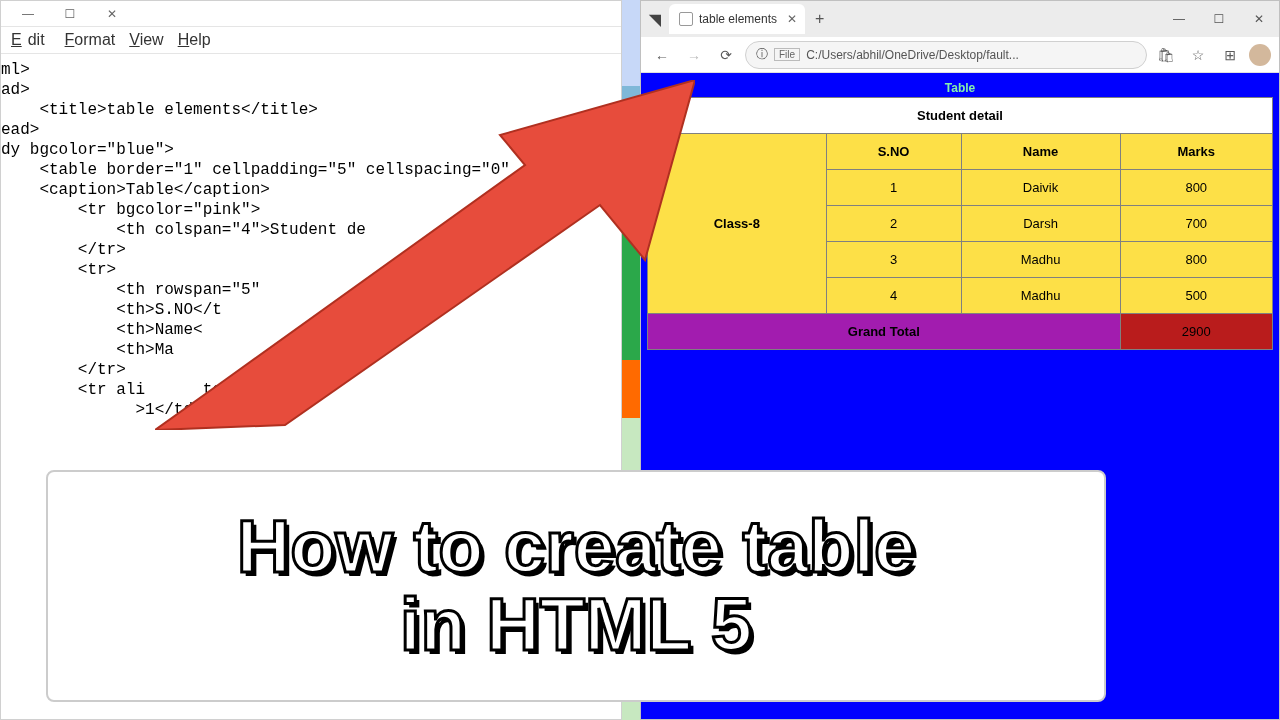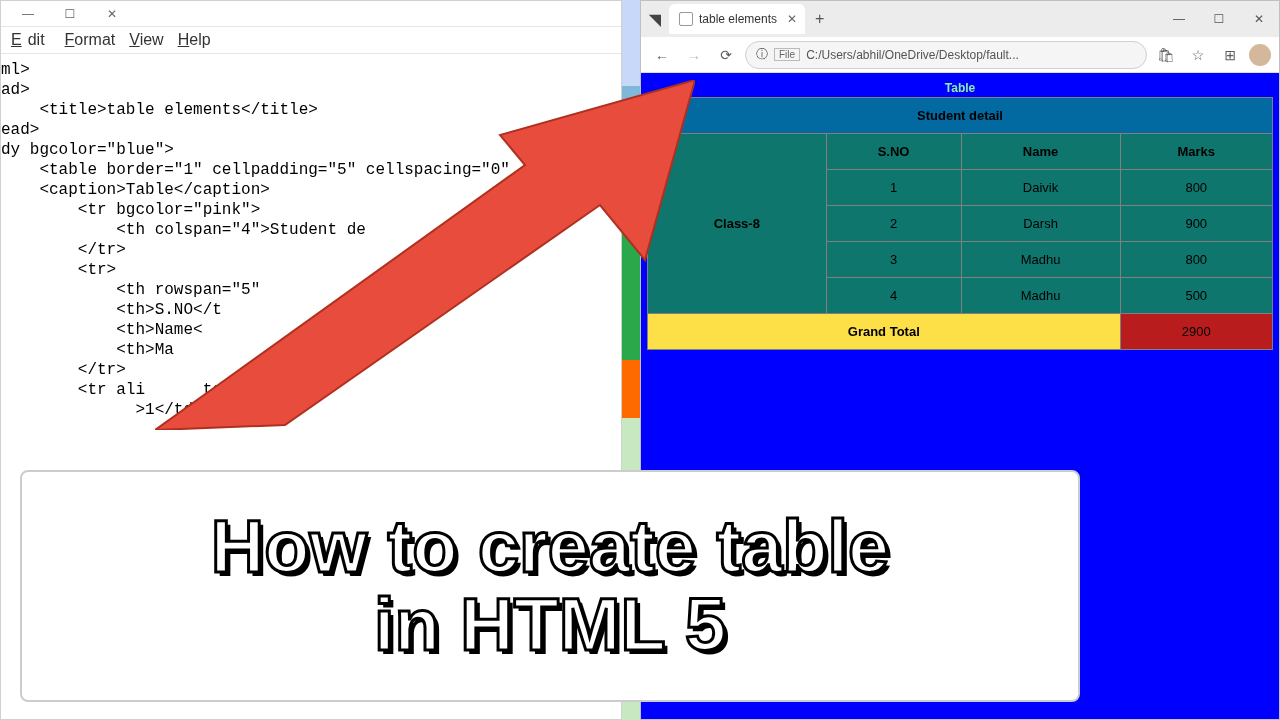--- a/index.html
+++ b/index.html
@@ -60,41 +60,41 @@
     background: #0000ff; height: calc(100% - 72px); padding: 6px;
   }
   .tbl-caption { color:#86efac; font-size:12px; text-align:center; padding:2px; font-weight:bold; }
   table.student {
     width: 100%; border-collapse: collapse; font-size: 13px;
     background: #ffff00;
   }
   table.student th, table.student td {
     border: 1px solid #808080; padding: 10px 6px; text-align: center;
   }
-  tr.pink th, tr.pink td { background: #0369a1; }
-  tr.yellow th, tr.yellow td { background: #0f766e; }
+  tr.pink th, tr.pink td { background: #ffffff; }
+  tr.yellow th, tr.yellow td { background: #fde047; }
   
   
   .divider { position:absolute; left:622px; top:0; width:18px; height:720px; }
   .divider div { width:100%; }
   .d1{height:12%;background:#c7d8f8;}
   .d2{height:18%;background:#7fb8d8;}
   .d3{height:20%;background:#2ba84a;}
   .d4{height:8%;background:#ff6a00;}
   .d5{height:42%;background:#c7e8c0;}
   
   
   .arrow {
     position: absolute; top: 80px; left: 155px; width: 540px; height: 350px;
     pointer-events: none;
   }
   
   
   .headline {
-    position: absolute; left: 20px; bottom: 18px; width: 1060px; height: 232px;
+    position: absolute; left: 46px; bottom: 18px; width: 1060px; height: 232px;
     background: #fff; border: 2px solid #ccc; border-radius: 8px;
     display: flex; align-items: center; justify-content: center;
     text-align: center;
   }
   .headline div {
     font-family: "Comic Sans MS", "Segoe UI", sans-serif;
     font-size: 74px; font-weight: 800; color: #fff;
     -webkit-text-stroke: 3px #000;
     text-shadow: 4px 4px 0 #000;
     line-height: 1.05;
@@ -189,34 +189,34 @@
         <th>Marks</th>
       </tr>
       <tr class="yellow">
         <td>1</td>
         <td>Daivik</td>
         <td>800</td>
       </tr>
       <tr class="yellow">
         <td>2</td>
         <td>Darsh</td>
-        <td>900</td>
+        <td>700</td>
       </tr>
       <tr class="yellow">
         <td>3</td>
         <td>Madhu</td>
         <td>800</td>
       </tr>
       <tr class="yellow">
         <td>4</td>
         <td>Madhu</td>
         <td>500</td>
       </tr>
       <tr class="pink">
-        <th colspan="3" style="background:#fde047">Grand Total</th>
+        <th colspan="3" style="background:#a21caf">Grand Total</th>
         <td style="background:#b91c1c">2900</td>
       </tr>
     </tbody>
       </table>
   </div>
 </div>
 
 <svg class="arrow" viewBox="0 0 540 350">
   <polygon points="0,350 70,300 370,85 345,55 540,0 490,180 445,125 130,345 0,350" fill="#e74c3c" stroke="#b03020" stroke-width="2"></polygon>
 </svg>

